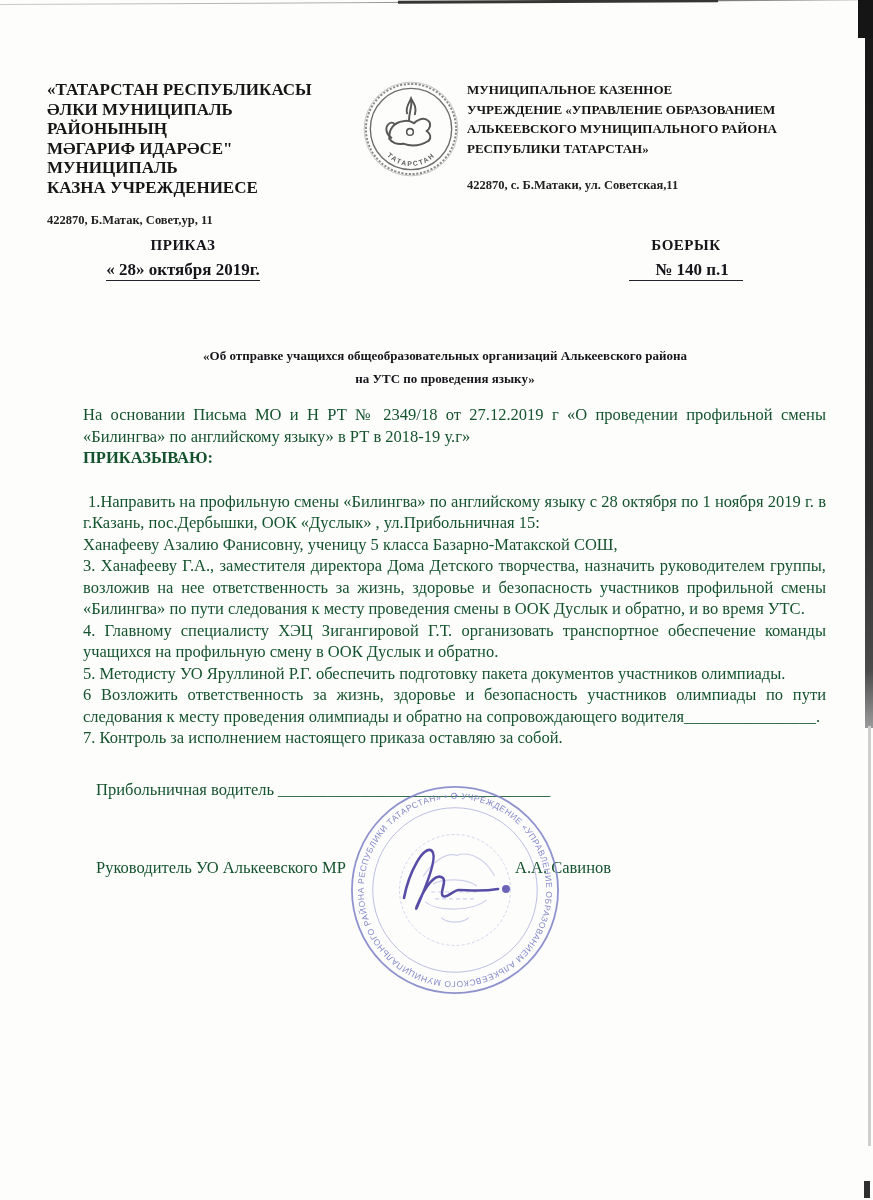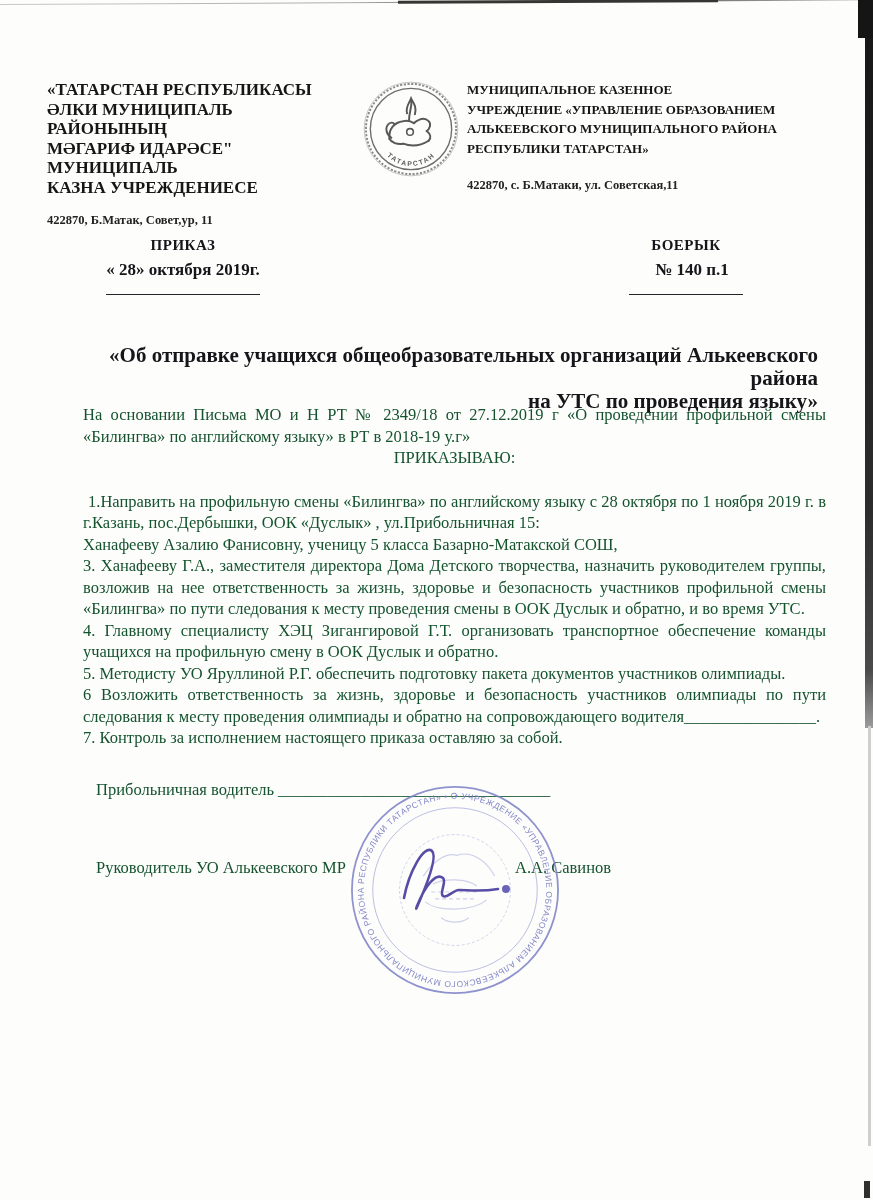--- a/index.html
+++ b/index.html
@@ -29,31 +29,31 @@
   .lh-right .lh-name{font-size:13px;}
   .lh-address{font-weight:bold;font-size:12.5px;margin-top:16px;color:#222;}
   .lh-right .lh-address{margin-top:20px;}
 
   
   .order-header{position:absolute;top:237px;left:0;width:873px;}
   .oh-left{position:absolute;left:58px;width:250px;text-align:center;}
   .oh-right{position:absolute;left:586px;width:200px;text-align:center;}
   .oh-title{font-weight:bold;font-size:15px;letter-spacing:.5px;color:#15151a;}
   .oh-sub{font-weight:bold;font-size:17px;margin-top:6px;color:#15151a;}
-  .u-line{border-bottom:1.6px solid #23232a;padding-bottom:14px;display:inline-block;}
+  .u-line{border-bottom:1.6px solid #23232a;padding-bottom:0;display:inline-block;}
   .oh-right .u-line{padding-left:26px;padding-right:14px;}
 
   
-  .subject{position:absolute;top:344px;left:72px;width:746px;text-align:right;
-    font-weight:bold;font-size:21px;line-height:23px;color:#15151a;}
+  .subject{position:absolute;top:344px;left:72px;width:746px;text-align:center;
+    font-weight:bold;font-size:13px;line-height:23px;color:#15151a;}
 
   
   .body-text{position:absolute;top:404px;left:83px;width:743px;font-size:16.5px;line-height:21.5px;color:#14532d;}
   .body-text p{margin:0;text-align:justify;}
-  p.decree{text-align:center;}
+  p.decree{text-align:left;font-weight:bold;}
   p.item-first{margin-top:22px;text-indent:5px;}
   .driver-line{margin-top:30px;padding-left:13px;text-align:left;}
   .sig-row{margin-top:57px;position:relative;height:24px;}
   .sig-title{position:absolute;left:13px;top:0;}
   .sig-name{position:absolute;left:432px;top:0;}
 
   
   .stamp{position:absolute;left:346px;top:781px;width:218px;height:218px;z-index:2;pointer-events:none;}
   .autograph{position:absolute;left:386px;top:834px;width:140px;height:100px;z-index:3;pointer-events:none;}
   .emblem-svg{width:98px;height:98px;}

